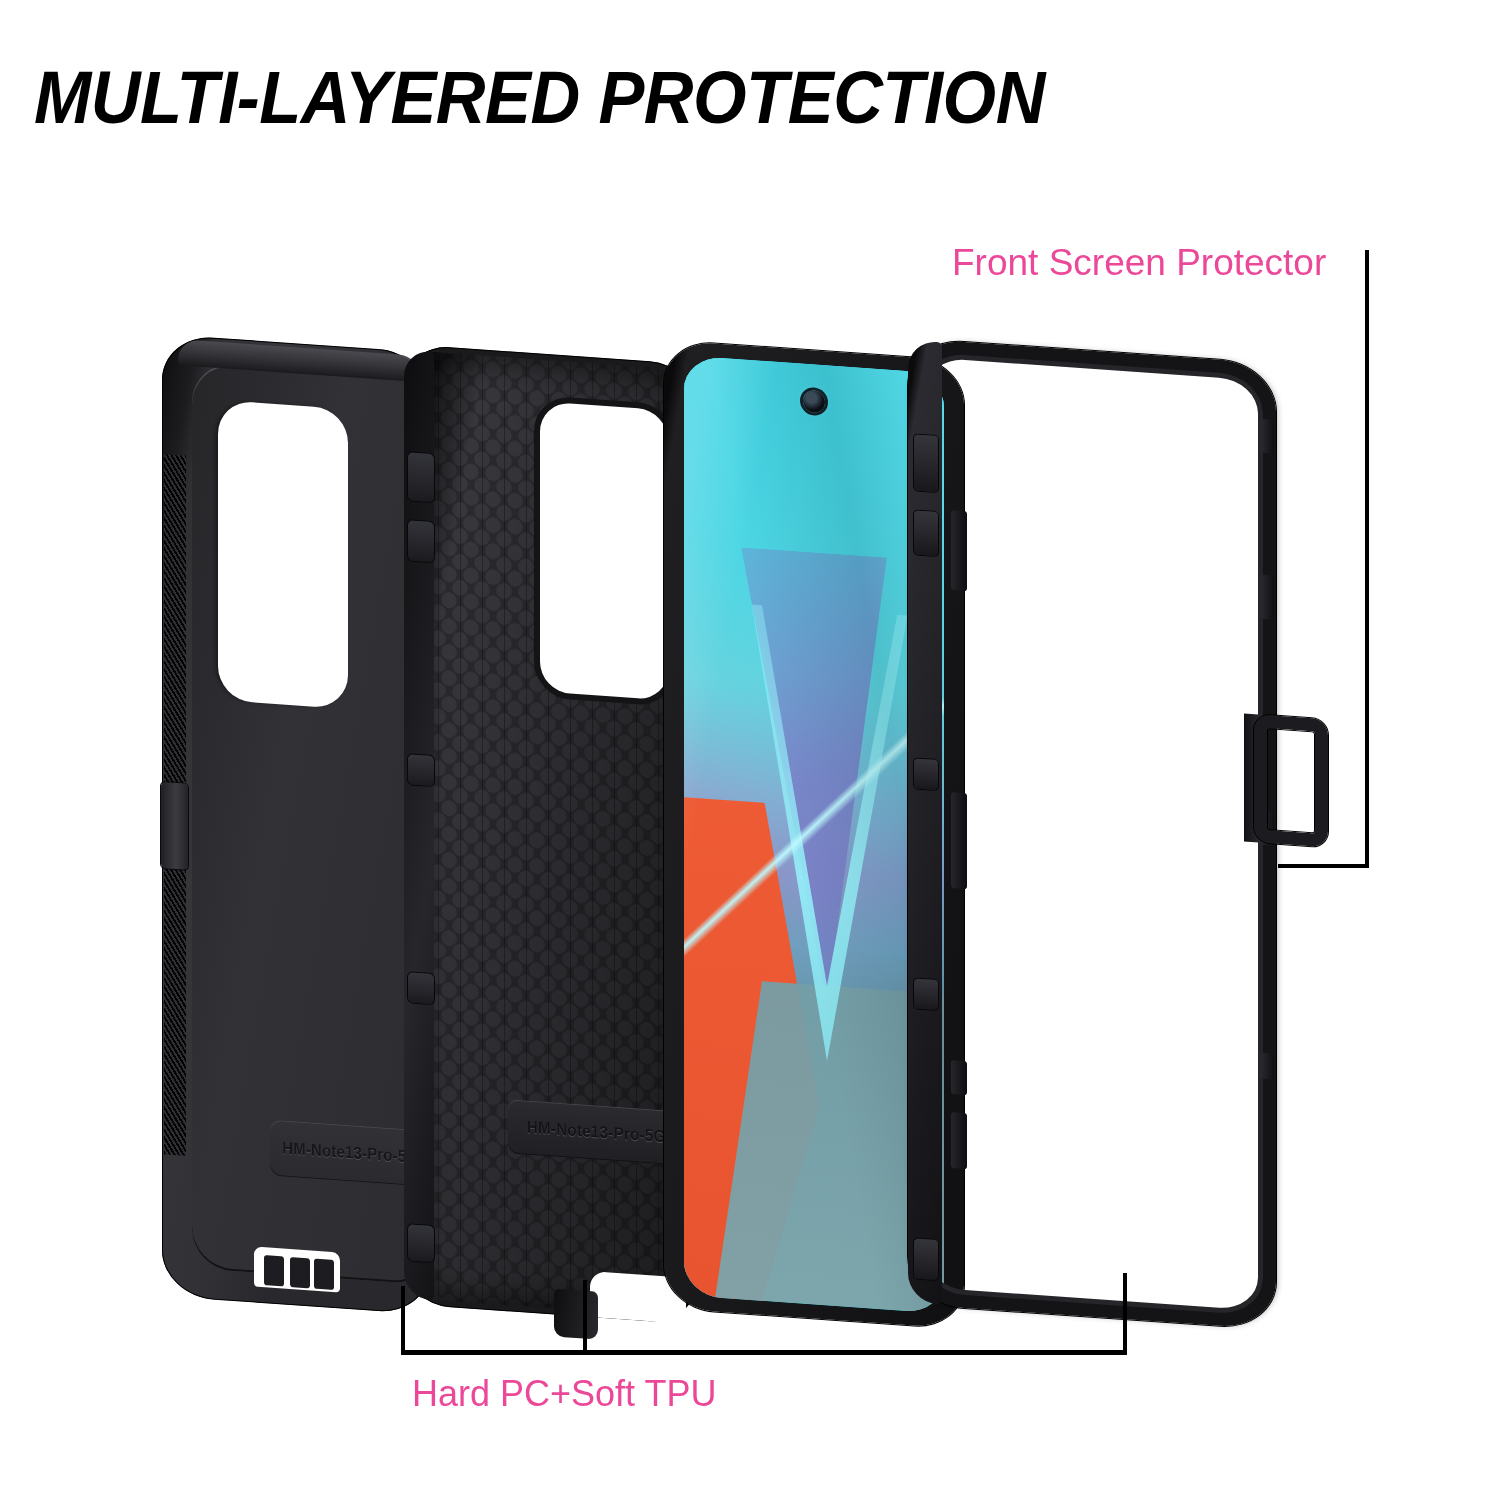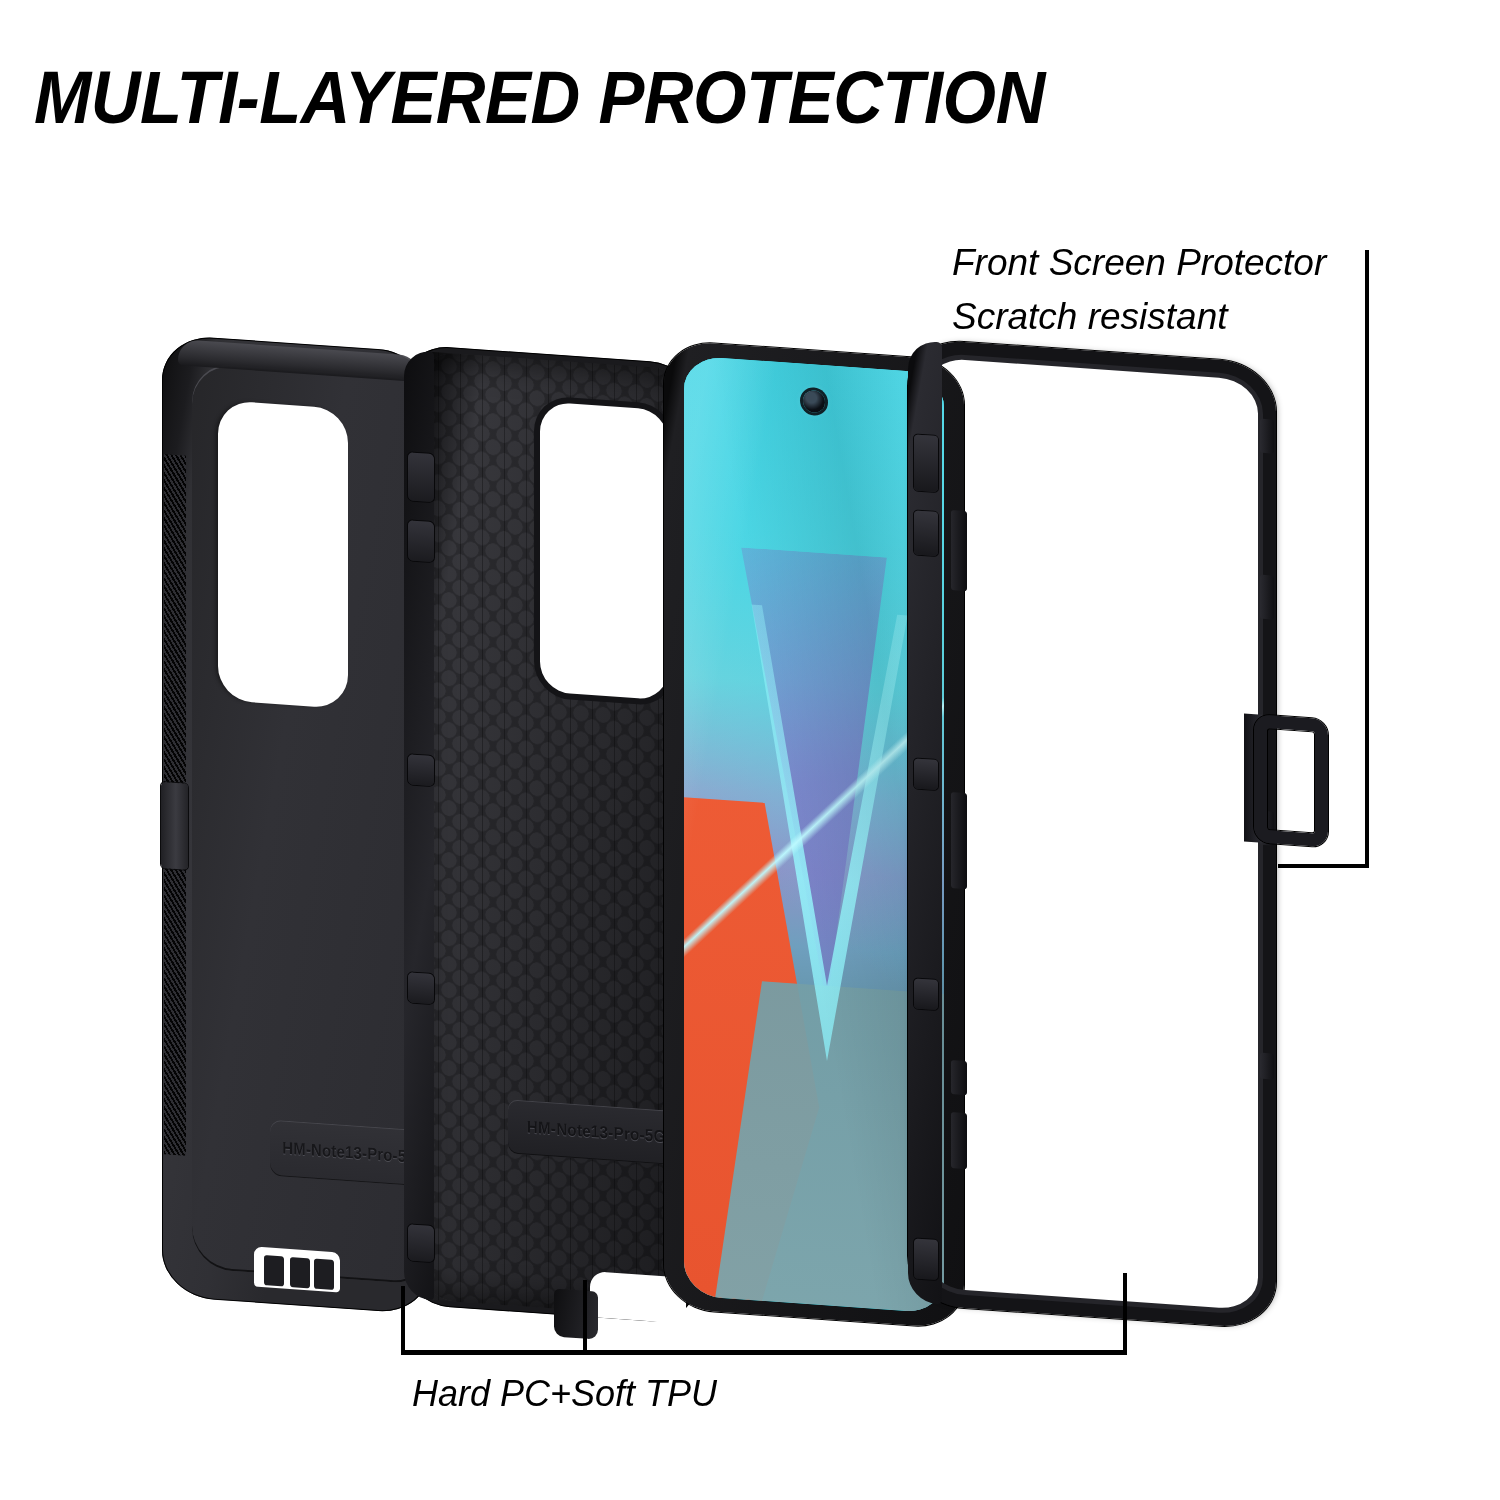--- a/index.html
+++ b/index.html
@@ -36,24 +36,23 @@
     line-height: 92px;
     color: #000000;
     white-space: nowrap;
     transform: scaleX(0.93);
     transform-origin: left center;
   }
 
   
   .callout-text {
     position: absolute;
-    color: #000000;
+    color: #ec4899;
     white-space: nowrap;
     font-family: "Liberation Sans", sans-serif;
-    font-style: italic;
   }
   #co-top-l1 {
     left: 952px; top: 212px;
     font-size: 37px; line-height: 46px; font-weight: 400;
   }
   #co-top-l2 {
     left: 952px; top: 266px;
     font-size: 37px; line-height: 46px; font-weight: 400;
   }
   #co-bot-l1 {
@@ -493,17 +492,16 @@
 
   <div class="rule" id="lead-top-v"></div>
   <div class="rule" id="lead-top-h"></div>
 
   <div class="rule" id="lead-bot-h"></div>
   <div class="rule" id="lead-bot-t1"></div>
   <div class="rule" id="lead-bot-t2"></div>
   <div class="rule" id="lead-bot-t3"></div>
 
   <div class="callout-text" id="co-top-l1">Front Screen Protector</div>
-  <div class="callout-text" id="co-top-l2">Scratch resistant</div>
 
   <div class="callout-text" id="co-bot-l1">Hard PC+Soft TPU</div>
 
 </div>
 
 </body></html>

